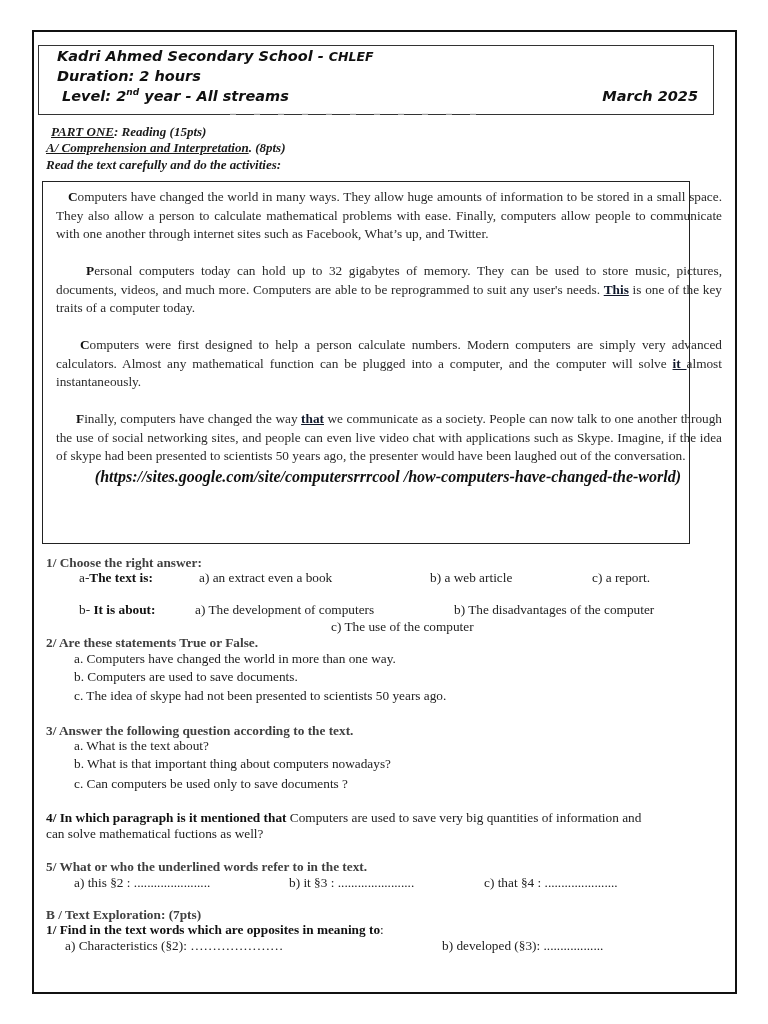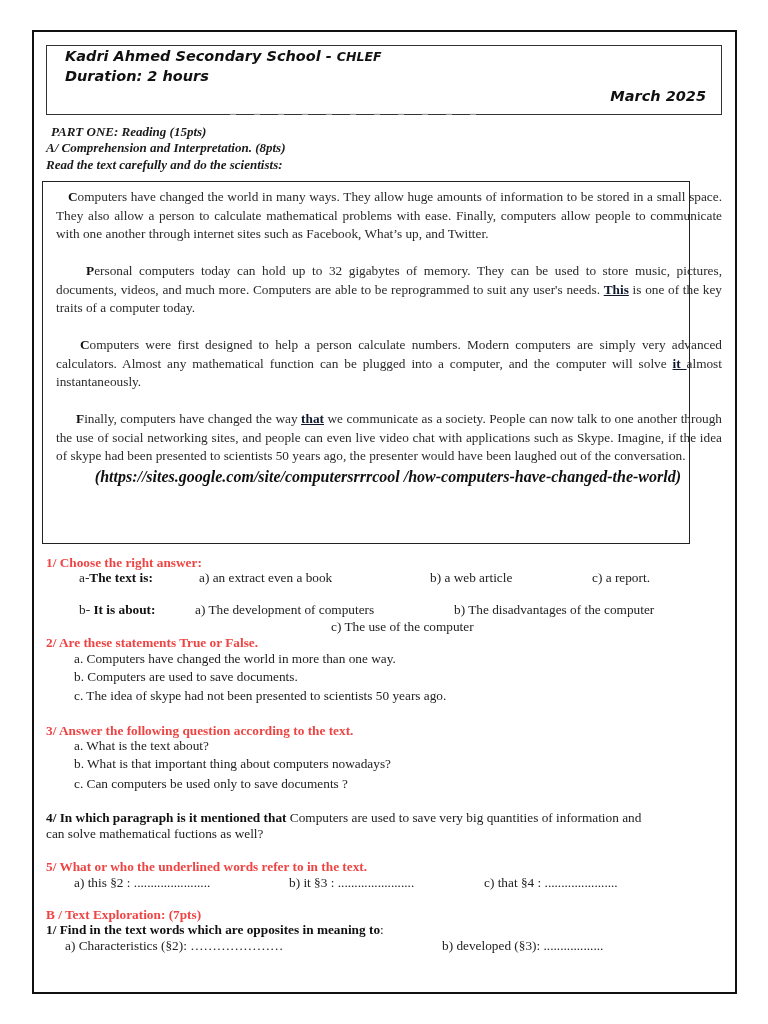--- a/index.html
+++ b/index.html
@@ -6,81 +6,84 @@
     body {
       width: 768px; height: 1024px; position: relative; overflow: hidden;
       font-family: "Liberation Serif", "DejaVu Serif", serif;
       color: #1a1a1a;
     }
     .page-frame {
       position: absolute; left: 32px; top: 30px; width: 701px; height: 960px;
       border: 2px solid #111; box-sizing: content-box;
     }
     .header-box {
-      position: absolute; left: 46px; top: 45px; width: 674px; height: 68px;
+      position: absolute; left: 38px; top: 45px; width: 674px; height: 68px;
       border: 1.5px solid #333;
       font-family: "DejaVu Sans", sans-serif; font-weight: bold; font-style: italic;
       font-size: 14.5px; color: #111;
     }
     .header-box .line { position: absolute; white-space: nowrap; }
     .header-box .l1 { left: 18px; top: 2px; }
     .header-box .l1 .small { font-size: 12.5px; }
     .header-box .l2 { left: 18px; top: 22px; }
     .header-box .l3 { left: 23px; top: 42px; }
     .header-box .l3 sup { font-size: 9px; vertical-align: 6px; line-height: 0; }
     .header-box .date { right: 15px; top: 42px; }
     .header-artifact {
       position: absolute; left: 230px; top: 113px; width: 260px; height: 2px;
       background: repeating-linear-gradient(90deg, #ddd 0 6px, transparent 6px 24px);
       opacity: 0.6;
     }
     .part {
       position: absolute; left: 46px; font-size: 13px; font-weight: bold; font-style: italic;
       white-space: nowrap; line-height: 15px;
     }
-    .u { }
+    .u { text-decoration: underline; }
     .text-box {
       position: absolute; left: 42px; top: 181px; width: 648px; height: 363px;
       border: 1.5px solid #222; box-sizing: border-box;
     }
     .para {
       position: absolute; left: 13px; width: 666px; font-size: 13.3px; line-height: 18.5px;
       text-align: justify; color: #2a2a2a;
     }
     .para .first { font-weight: bold; color: #111; }
     .para .ul { font-weight: bold; text-decoration: underline; color: #0f172a; }
     .source {
       position: absolute; right: 8px; top: 286px; font-size: 16px; font-weight: bold; font-style: italic;
       color: #111; white-space: nowrap;
     }
     .q { position: absolute; font-size: 13.3px; white-space: nowrap; line-height: 16px; color: #222; }
-    .q.b { font-weight: bold; color: #ef4444; }
+    .q.b { font-weight: bold; color: #404040; }
     .q .bb { font-weight: bold; color: #111; }
   </style>
 </head>
 <body>
 
 <div class="page-frame"></div>
 
 <div class="header-box">
   <div class="line l1">
     <span>Kadri Ahmed Secondary School - </span><span class="small">CHLEF</span>
   </div>
   <div class="line l2">Duration: 2 hours</div>
+  <div class="line l3">
+    <span>Level: 2</span><sup>nd</sup><span> year - All streams</span>
+  </div>
   <div class="line date">March 2025</div>
 </div>
 <div class="header-artifact"></div>
 
 <div class="part" style="top:124px; left:51px;">
   <span class="u">PART ONE</span><span>: Reading (15pts)</span>
 </div>
 <div class="part" style="top:140px;">
   <span class="u">A/ Comprehension and Interpretation</span><span>. (8pts)</span>
 </div>
-<div class="part" style="top:157px;">Read the text carefully and do the scientists:</div>
+<div class="part" style="top:157px;">Read the text carefully and do the activities:</div>
 
 <div class="text-box">
   <div class="para" style="top:6px; text-indent:12px;">
     <span class="first">C</span><span>omputers have changed the world in many ways.  They allow huge amounts of information to be stored in a small space.  They also allow a person to calculate mathematical problems with ease.  Finally, computers allow people to communicate with one another through internet sites such as Facebook, What’s up, and Twitter.</span>
   </div>
   <div class="para" style="top:80px; text-indent:30px;">
     <span class="first">P</span><span>ersonal computers today can hold up to 32 gigabytes of memory.  They can be used to store music, pictures, documents, videos, and much more.  Computers are able to be reprogrammed to suit any user's needs. </span><span class="ul">This</span><span> is one of the key traits of a computer today.</span>
   </div>
   <div class="para" style="top:154px; text-indent:24px;">
     <span class="first">C</span><span>omputers were first designed to help a person calculate numbers. Modern computers are simply very advanced calculators.  Almost any mathematical function can be plugged into a computer, and the computer will solve </span><span class="ul">it </span><span>almost instantaneously.</span>

